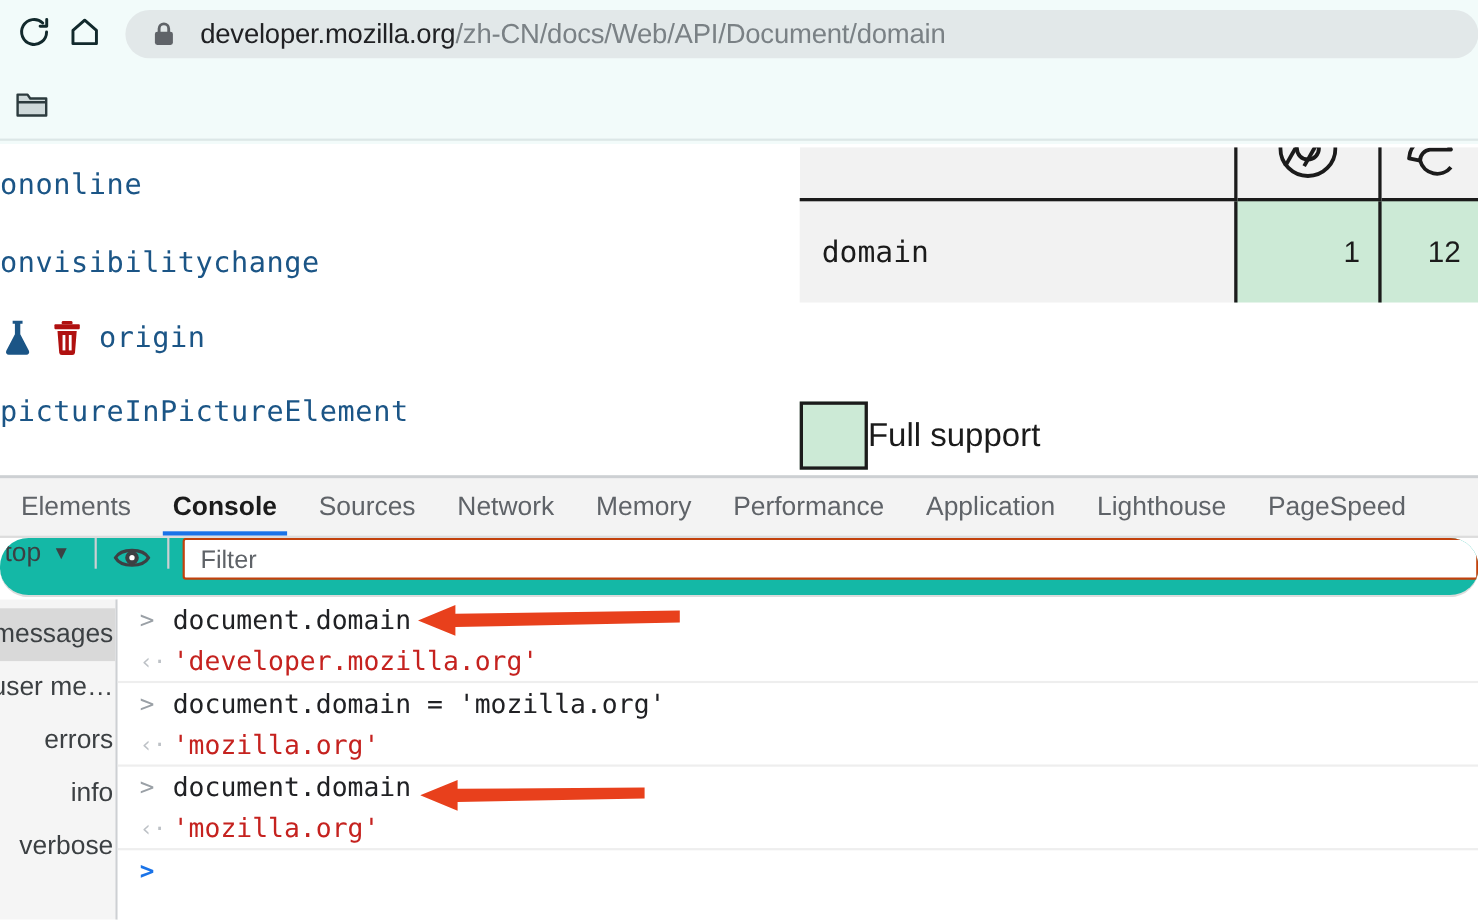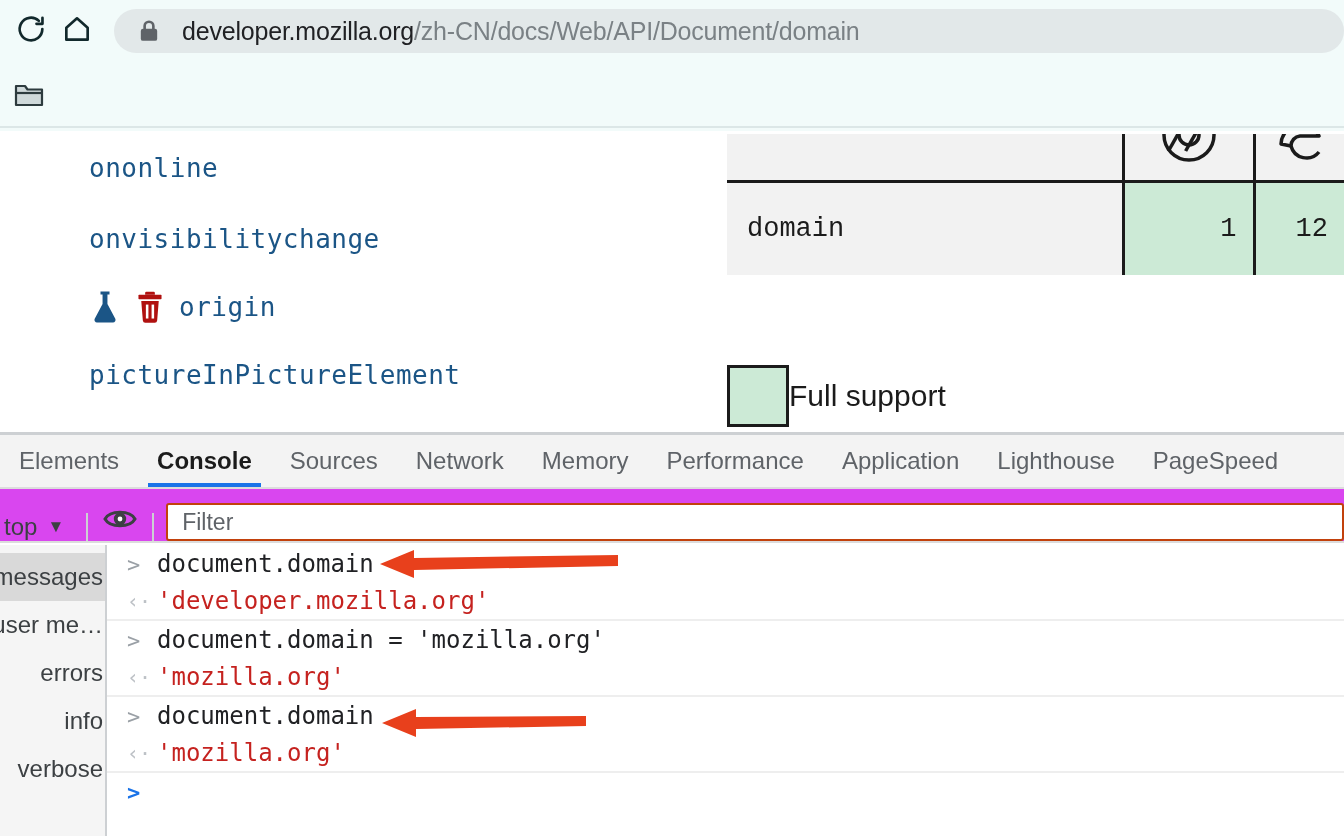--- a/index.html
+++ b/index.html
@@ -111,23 +111,21 @@
 
   .prop-list {
     position: absolute;
     left: 0; top: 0;
     width: 726px;
   }
   .prop-item {
     display: flex;
     align-items: center;
     height: 66px;
-    padding-left: 56px;
-    box-sizing: border-box;
-    margin-left: 33px;
+    box-sizing: border-box;
   }
   .prop-name {
     font-family: "DejaVu Sans Mono", "Liberation Mono", monospace;
     font-size: 26px;
     color: #1b5586;
     letter-spacing: 0.5px;
   }
   .prop-icon {
     margin-right: 14px;
     display: flex;
@@ -144,21 +142,20 @@
   .compat-table {
     position: absolute;
     left: 0; top: 3px;
     width: 617px;
     border-collapse: collapse;
     table-layout: fixed;
   }
   .compat-table td {
     border: none;
     padding: 0;
-    font-family: Liberation Mono, monospace;
   }
   .ct-headrow td {
     height: 46px;
     background: #f2f2f2;
     border-bottom: 3px solid #1b1b1b;
     position: relative;
     overflow: hidden;
   }
   .ct-bodyrow td {
     height: 92px;
@@ -250,26 +247,27 @@
     left: 10px; right: 10px; bottom: 0;
     height: 4px;
     background: #1a73e8;
   }
 
   .dt-filterbar {
     position: absolute;
     left: 0; top: 54px;
     width: 1344px;
     height: 54px;
-    background: #d946ef;
+    background: #14b8a6;
     border-bottom: 2px solid #dcdcdc;
     display: flex;
-    align-items: flex-end;
-    box-sizing: border-box;
-    overflow: hidden;
+    align-items: flex-start;
+    box-sizing: border-box;
+    overflow: hidden;
+    border-radius: 26px;
   }
   .ctx-select {
     display: flex;
     align-items: center;
     font-size: 24px;
     color: #3c4043;
     margin-left: -6px;
     padding: 0 10px;
   }
   .ctx-caret {

